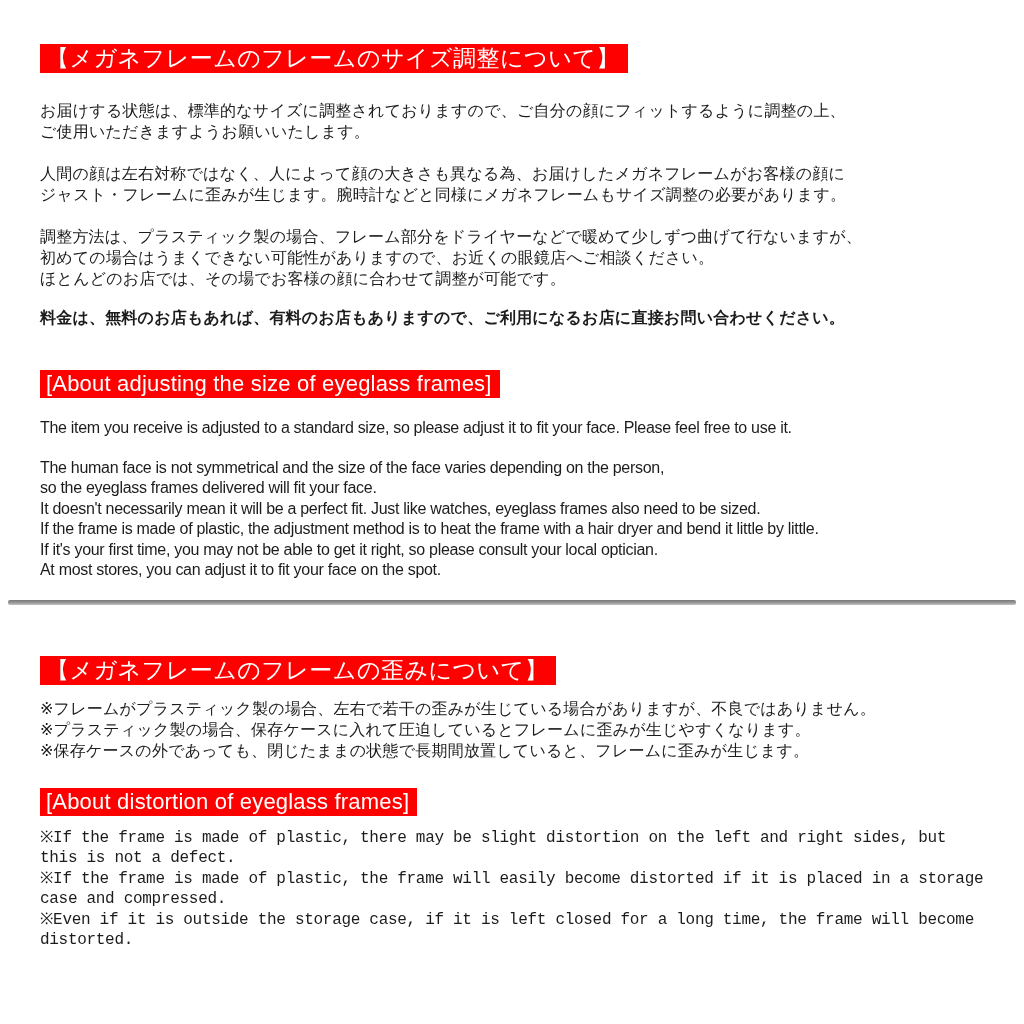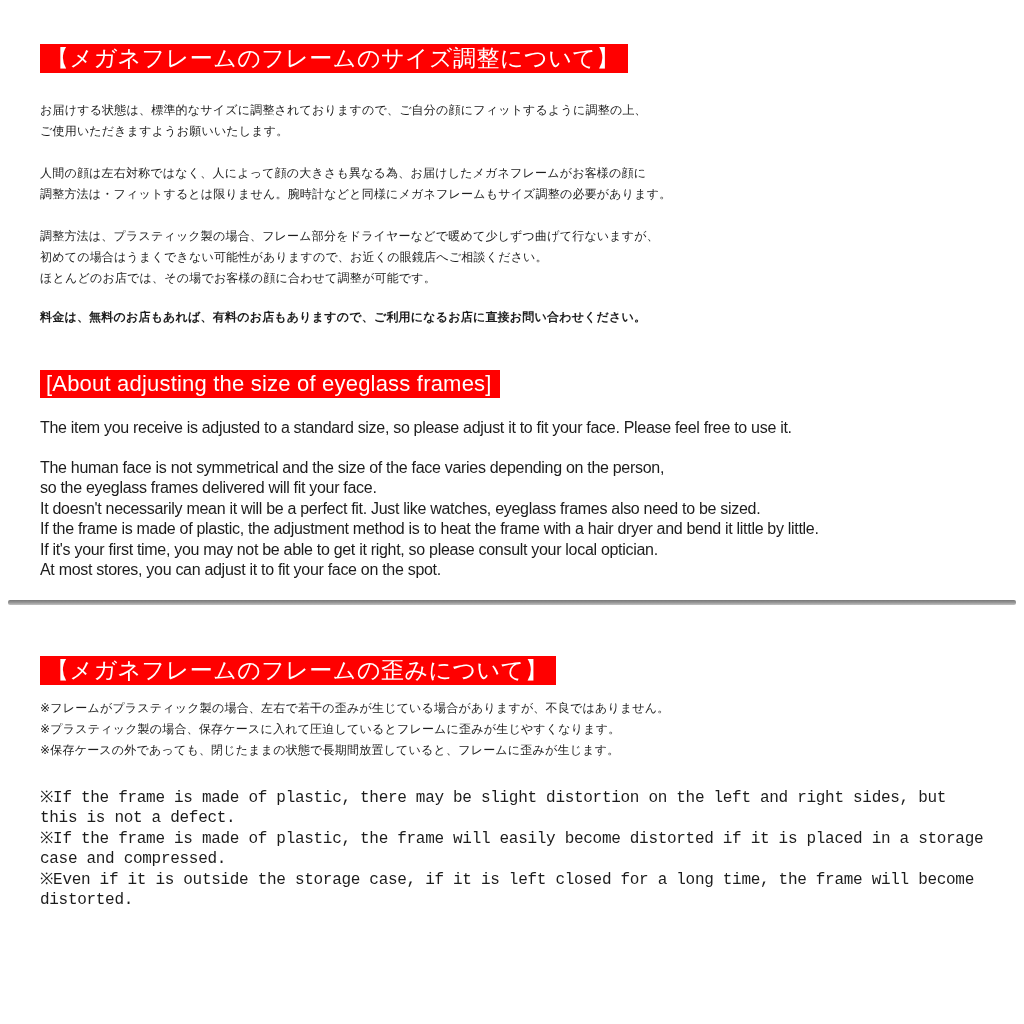--- a/index.html
+++ b/index.html
@@ -29,21 +29,21 @@
   }
   .jp-heading {
     font-size: 23px;
     letter-spacing: 0.5px;
   }
   .en-heading {
     font-size: 22px;
     letter-spacing: 0.2px;
   }
   .jp-body {
-    font-size: 12px;
+    font-size: 16px;
     line-height: 21px;
     white-space: pre-line;
     margin: 0;
     letter-spacing: 0.2px;
   }
   .en-body {
     font-size: 16px;
     line-height: 20.5px;
     white-space: pre-line;
     margin: 0;
@@ -76,21 +76,21 @@
 <div class="page">
 
   <div class="h1-block">
     <span class="red-heading jp-heading">【メガネフレームのフレームのサイズ調整について】</span>
   </div>
 
   <p class="jp-body p-jp1">お届けする状態は、標準的なサイズに調整されておりますので、ご自分の顔にフィットするように調整の上、
 ご使用いただきますようお願いいたします。</p>
 
   <p class="jp-body p-jp2">人間の顔は左右対称ではなく、人によって顔の大きさも異なる為、お届けしたメガネフレームがお客様の顔に
-調整方法は・フィットするとは限りません。腕時計などと同様にメガネフレームもサイズ調整の必要があります。</p>
+ジャスト・フレームに歪みが生じます。腕時計などと同様にメガネフレームもサイズ調整の必要があります。</p>
 
   <p class="jp-body p-jp3">調整方法は、プラスティック製の場合、フレーム部分をドライヤーなどで暖めて少しずつ曲げて行ないますが、
 初めての場合はうまくできない可能性がありますので、お近くの眼鏡店へご相談ください。
 ほとんどのお店では、その場でお客様の顔に合わせて調整が可能です。</p>
 
   <p class="jp-body p-jp4">料金は、無料のお店もあれば、有料のお店もありますので、ご利用になるお店に直接お問い合わせください。</p>
 
   <div class="h2-block">
     <span class="red-heading en-heading">[About adjusting the size of eyeglass frames]</span>
   </div>
@@ -109,18 +109,21 @@
   <div class="divider"></div>
 
   <div class="h3-block">
     <span class="red-heading jp-heading">【メガネフレームのフレームの歪みについて】</span>
   </div>
 
   <p class="jp-body p-jpnotes">※フレームがプラスティック製の場合、左右で若干の歪みが生じている場合がありますが、不良ではありません。
 ※プラスティック製の場合、保存ケースに入れて圧迫しているとフレームに歪みが生じやすくなります。
 ※保存ケースの外であっても、閉じたままの状態で長期間放置していると、フレームに歪みが生じます。</p>
 
+  <div class="h4-block">
+    <span class="red-heading en-heading">[About distortion of eyeglass frames]</span>
+  </div>
 
   <p class="en-body p-ennotes">※If the frame is made of plastic, there may be slight distortion on the left and right sides, but this is not a defect.
 ※If the frame is made of plastic, the frame will easily become distorted if it is placed in a storage case and compressed.
 ※Even if it is outside the storage case, if it is left closed for a long time, the frame will become distorted.</p>
 
 </div>
 
 </body></html>

